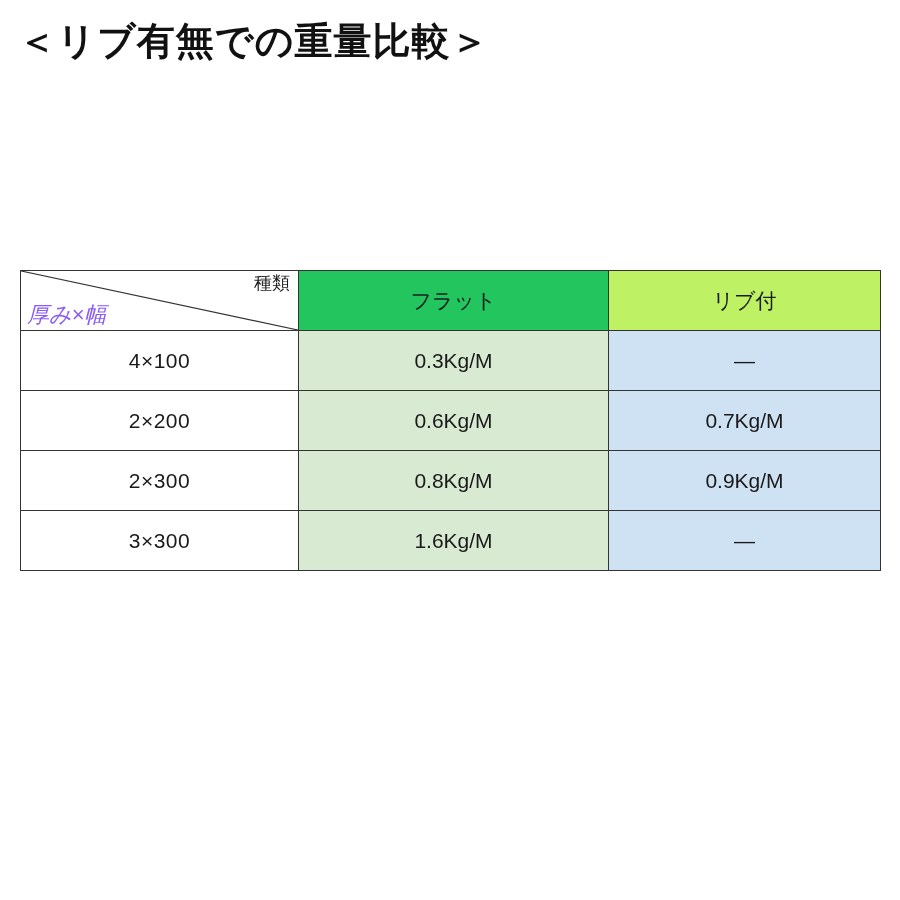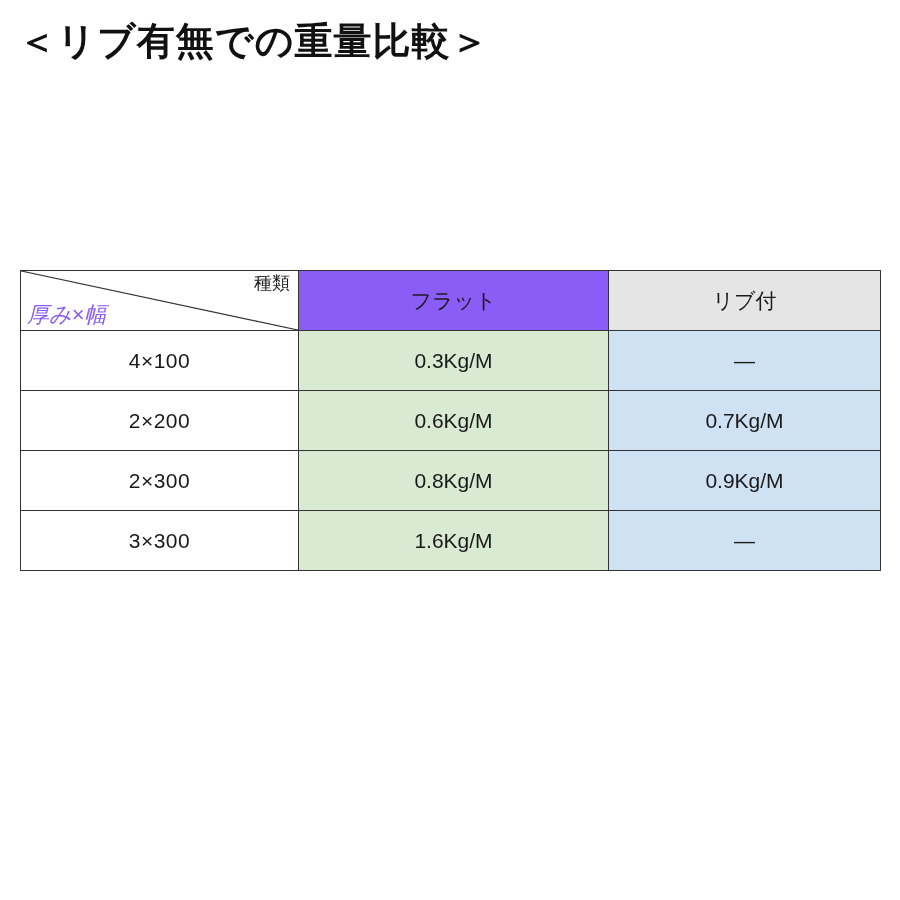--- a/index.html
+++ b/index.html
@@ -88,26 +88,26 @@
     position: absolute;
     left: 6px;
     bottom: 3px;
     font-size: 22px;
     line-height: 1.1;
     color: #8b5cf6;
     font-style: italic;
   }
   th.head-flat {
     height: 58px;
-    background: #8b5cf6;
+    background: #22c55e;
     font-size: 22px;
   }
   th.head-rib {
     height: 58px;
-    background: #e5e5e5;
+    background: #bef264;
     font-size: 22px;
   }
   td.rowlabel {
     background: #ffffff;
     font-size: 22px;
     letter-spacing: 0.5px;
   }
   td.val-flat {
     background: #d9ead3;
     font-size: 21px;

